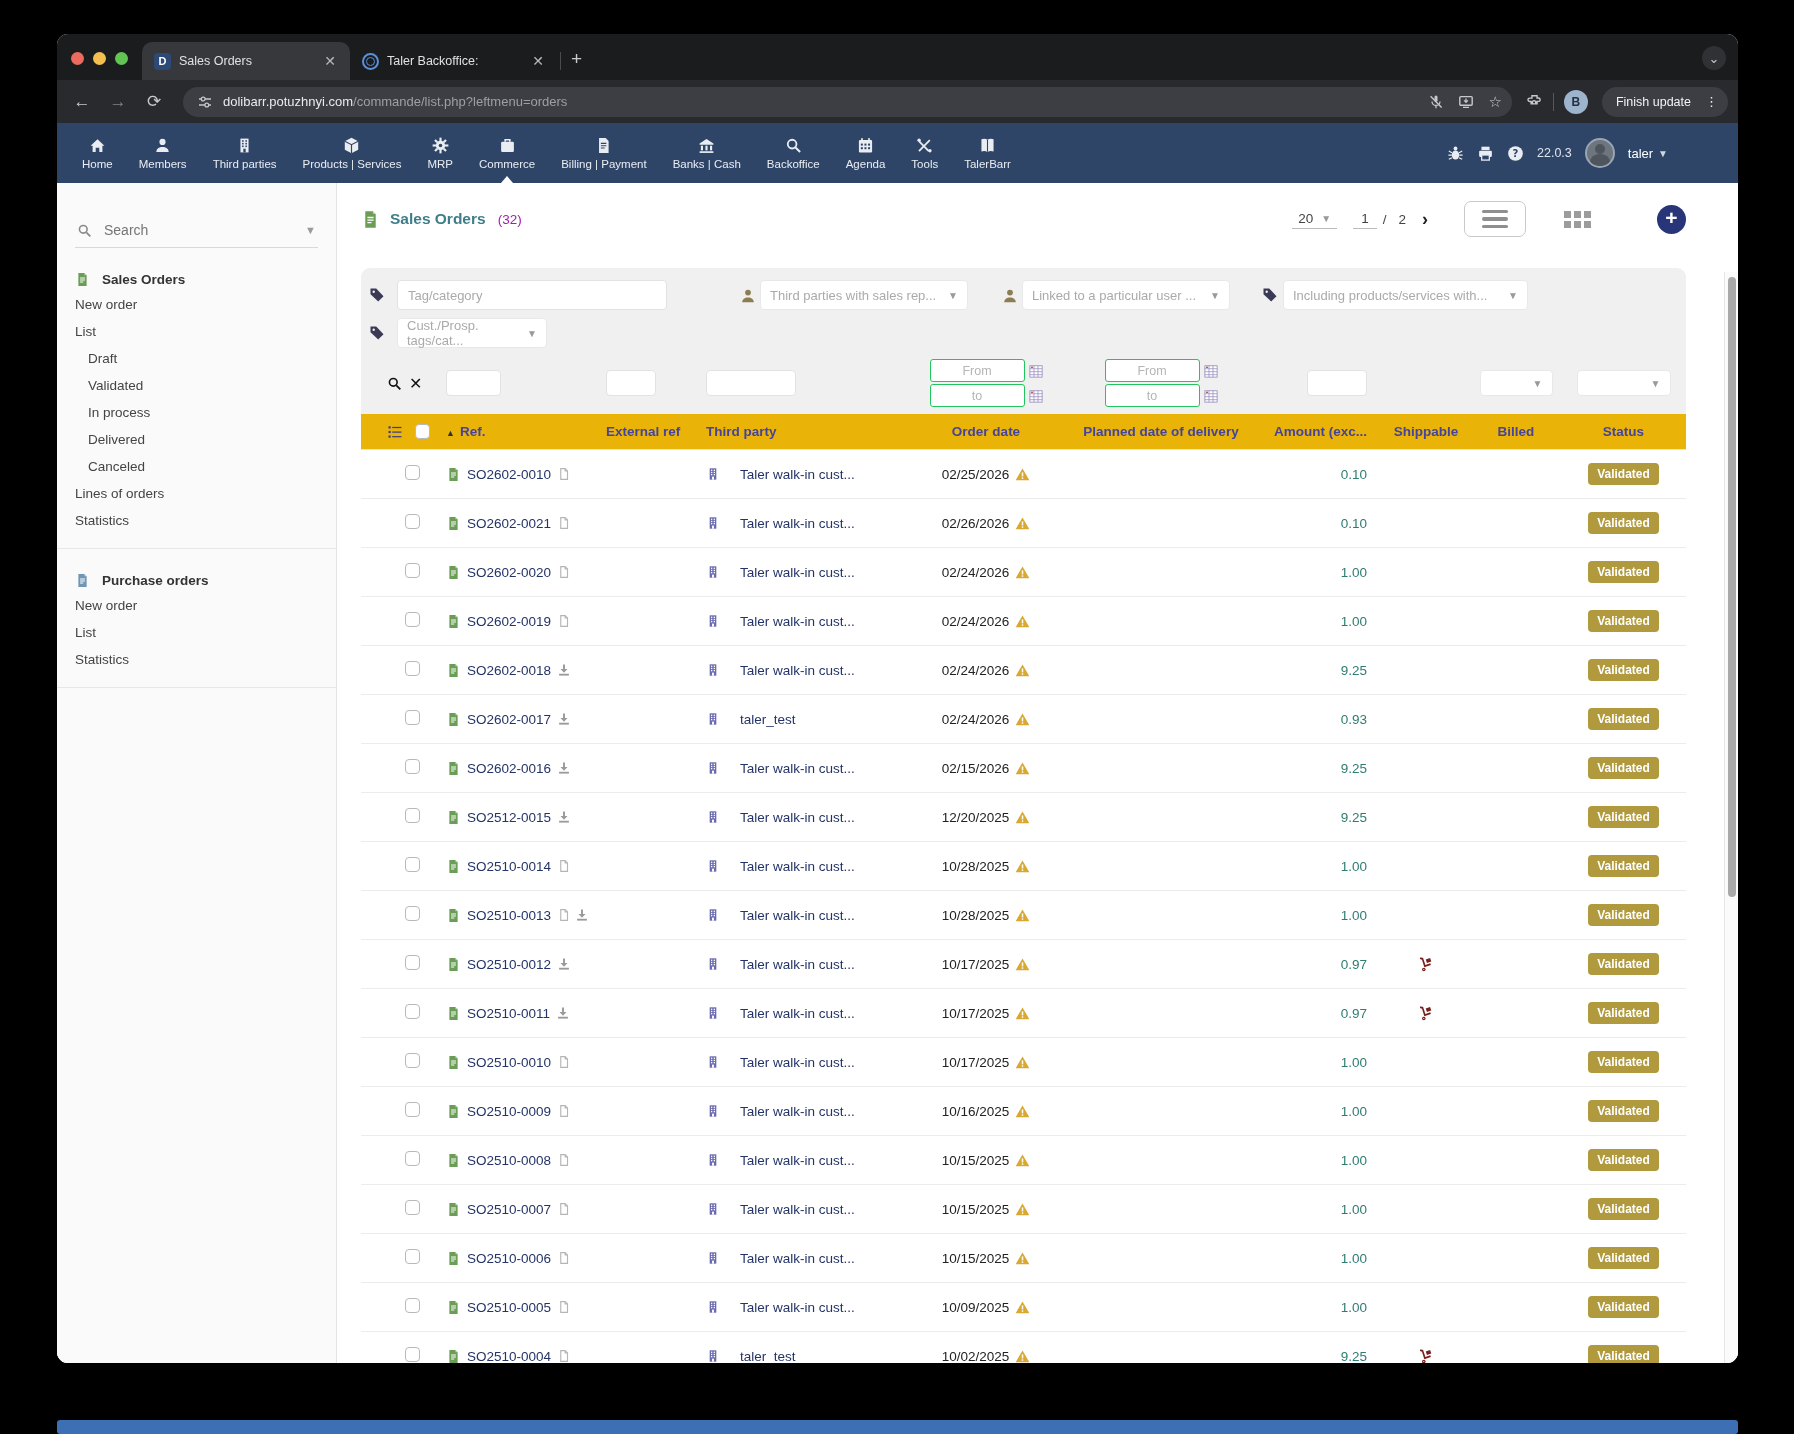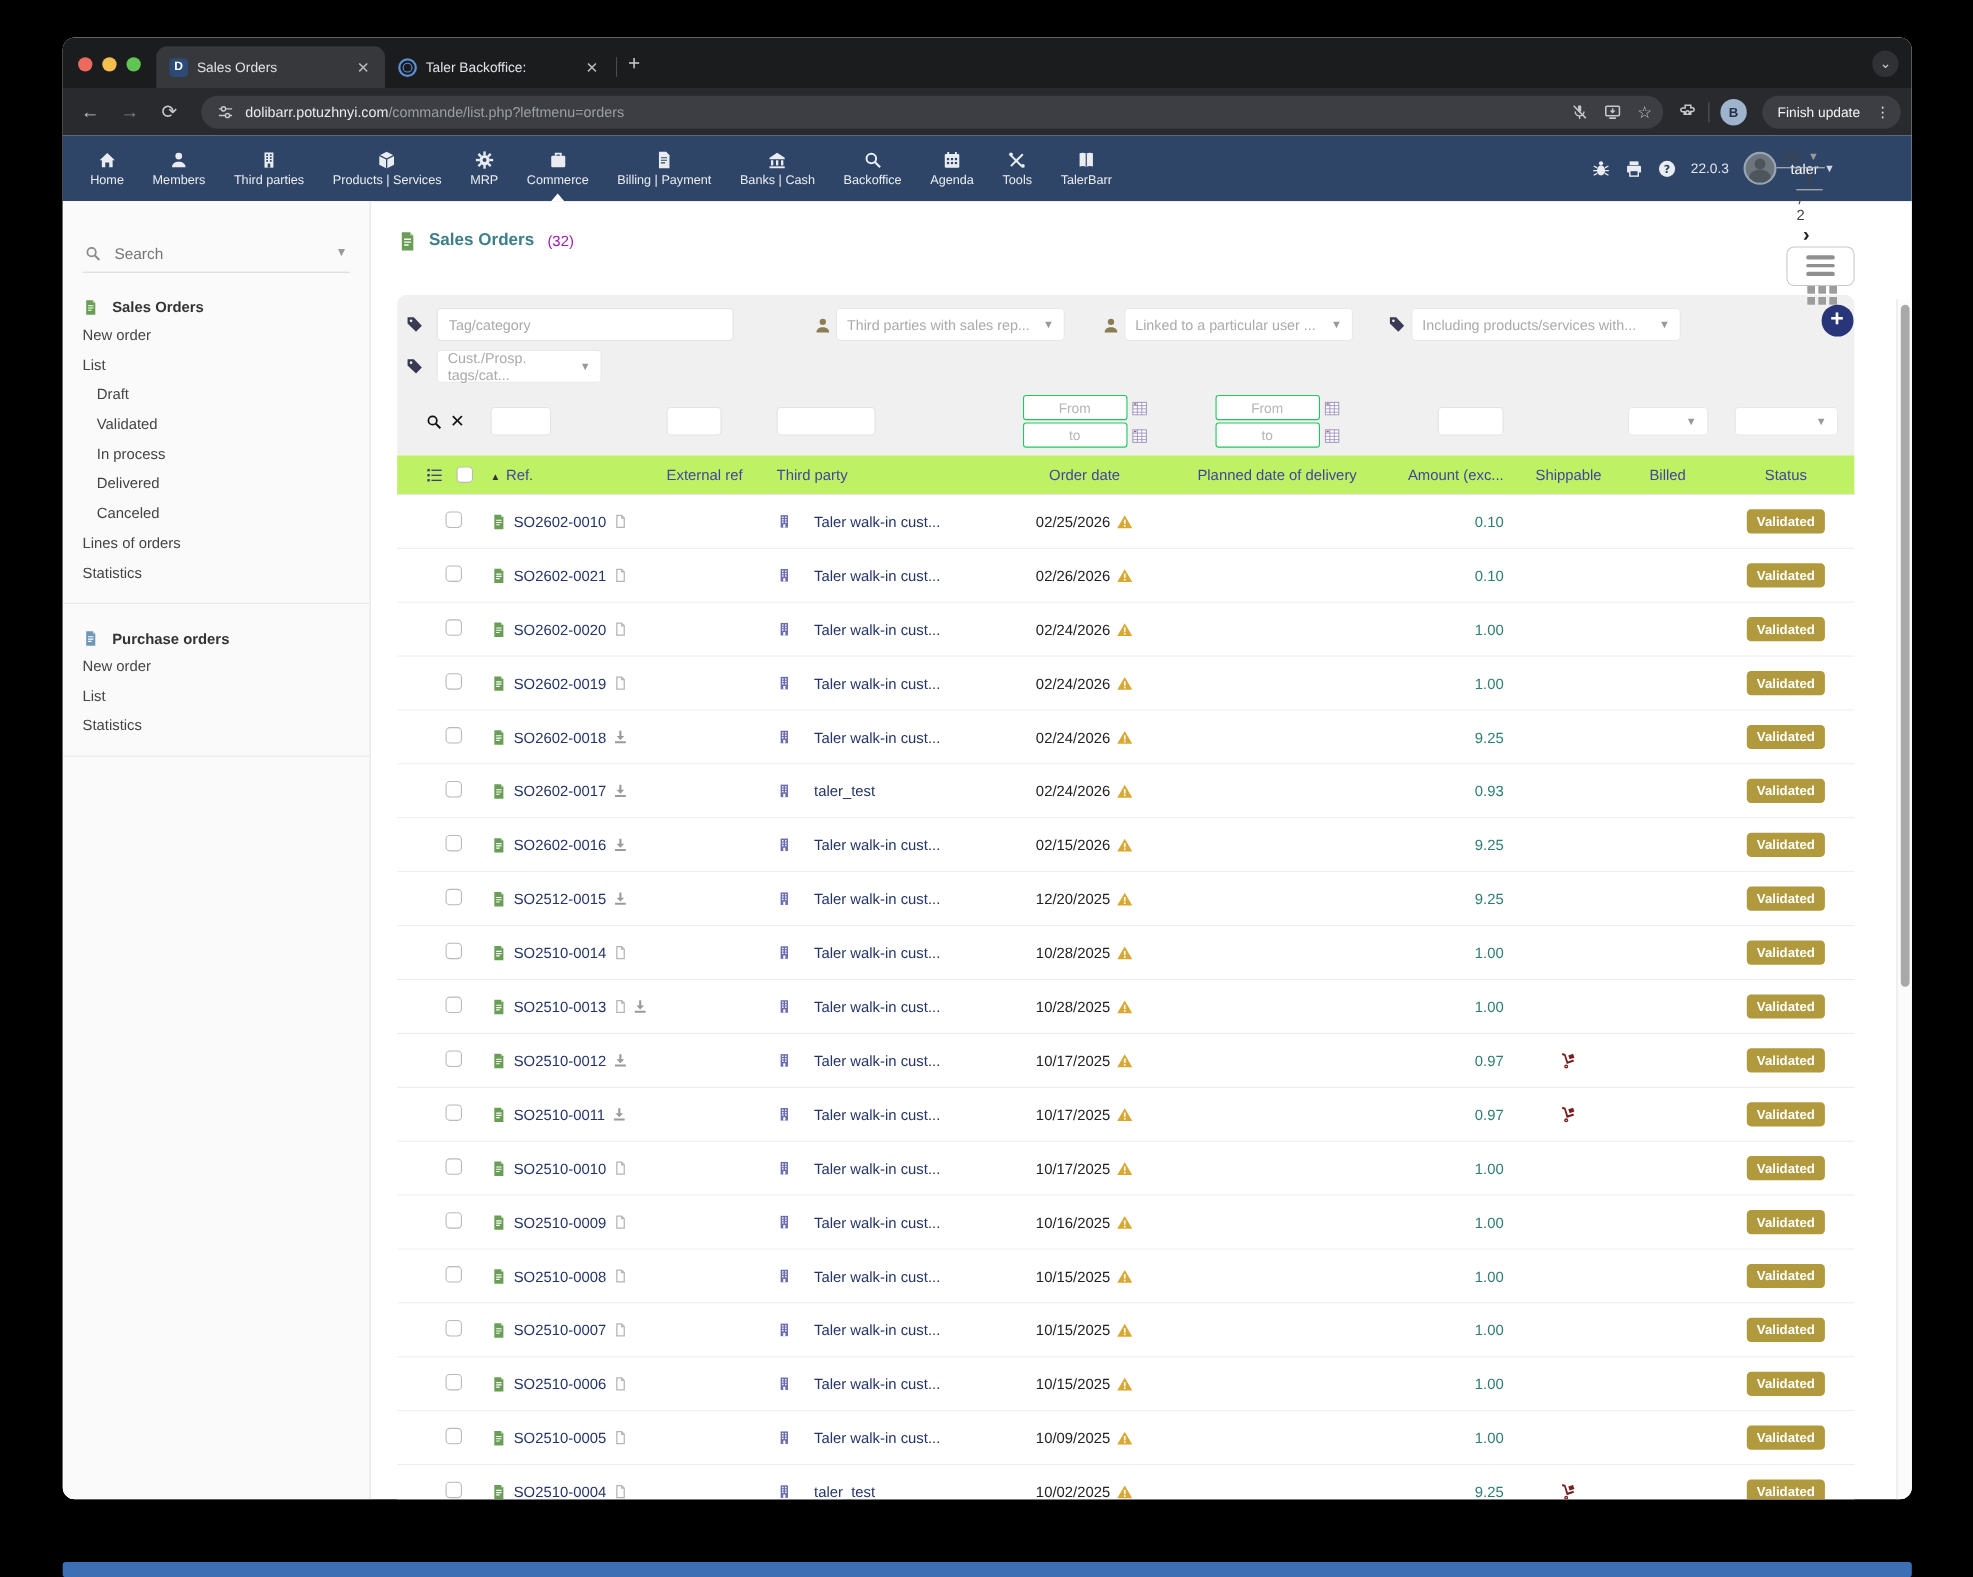--- a/index.html
+++ b/index.html
@@ -76,21 +76,21 @@
   .sb-item{padding:6px 18px;font-size:13.5px;color:#444;cursor:pointer;}
   .sb-item.ind{padding-left:31px;}
   
   .main{flex:1;padding:0 52px 0 24px;position:relative;}
   .mhead{height:72px;display:flex;align-items:center;}
   .mtitle{display:flex;align-items:center;gap:10px;}
   .mtitle .sic{width:19px;height:19px;}
   .mtitle .sic svg{width:19px;height:19px;}
   .mtitle .t{color:#3e7e8a;font-size:15.5px;font-weight:bold;}
   .mtitle .c{color:#a21caf;font-size:13.5px;margin-left:2px;}
-  .mhead-right{margin-left:auto;display:flex;align-items:center;flex-direction:column;}
+  .mhead-right{margin-left:auto;display:flex;align-items:center;}
   .pagesize{display:flex;align-items:center;gap:8px;border-bottom:1px solid #bbb;padding:2px 6px;color:#444;font-size:13.5px;}
   .pagesize .car{color:#999;font-size:10px;}
   .pgcur{border-bottom:1px solid #bbb;padding:2px 8px;color:#444;font-size:13.5px;margin-left:16px;}
   .pgsep{color:#444;font-size:13.5px;padding:0 6px;}
   .pgnext{color:#222;font-size:18px;font-weight:bold;margin-left:10px;}
   .viewbtn{width:62px;height:36px;border:1px solid #c9c9c9;border-radius:7px;background:#fff;margin-left:36px;
     display:flex;align-items:center;justify-content:center;flex-direction:column;gap:4px;}
   .viewbtn i{display:block;width:26px;height:3.5px;background:#8f8f8f;border-radius:2px;}
   .gridbtn{margin-left:38px;display:grid;grid-template-columns:repeat(3,7px);grid-gap:3px;}
   .gridbtn i{width:7px;height:7px;background:#9c9c9c;display:block;}
@@ -117,21 +117,21 @@
   .sinput{height:26px;background:#fff;border:1px solid #e2e2e2;border-radius:4px;outline:none;font-family:inherit;}
   .fromto{display:flex;flex-direction:column;gap:2px;align-items:center;}
   .ftline{display:flex;align-items:center;gap:4px;}
   .ftin{width:95px;height:23px;background:#fff;border:1px solid #22c55e;border-radius:3px;font-size:12.5px;
     color:#a21caf;text-align:center;outline:none;font-family:inherit;}
   .ftin::placeholder{color:#b5b5b5;}
   .calic{width:14px;height:14px;}
   .cright{text-align:right;padding-right:14px;}
   .ccenter{display:flex;justify-content:center;}
   
-  .hrow{height:36px;background:#bef264;border-bottom:1px solid #e4e4e4;color:#44449c;font-size:13.5px;}
+  .hrow{height:36px;background:#eab308;border-bottom:1px solid #e4e4e4;color:#44449c;font-size:13.5px;font-weight:bold;}
   .hrow .hc{white-space:nowrap;overflow:hidden;}
   .h1{display:flex;align-items:center;gap:12px;padding-left:26px;}
   .h1 svg{width:16px;height:16px;}
   .sort{color:#333;font-size:9px;margin-right:5px;}
   .hcenter{text-align:center;} .hright{text-align:right;padding-right:14px;}
   
   .drow{height:49px;background:#fff;border-bottom:1px solid #ececec;font-size:13.5px;}
   .cb{width:15px;height:15px;border:1px solid #b9b9b9;border-radius:4px;background:#fff;display:inline-block;}
   .dc1{padding-left:44px;}
   .refcell{display:flex;align-items:center;gap:6px;white-space:nowrap;}

